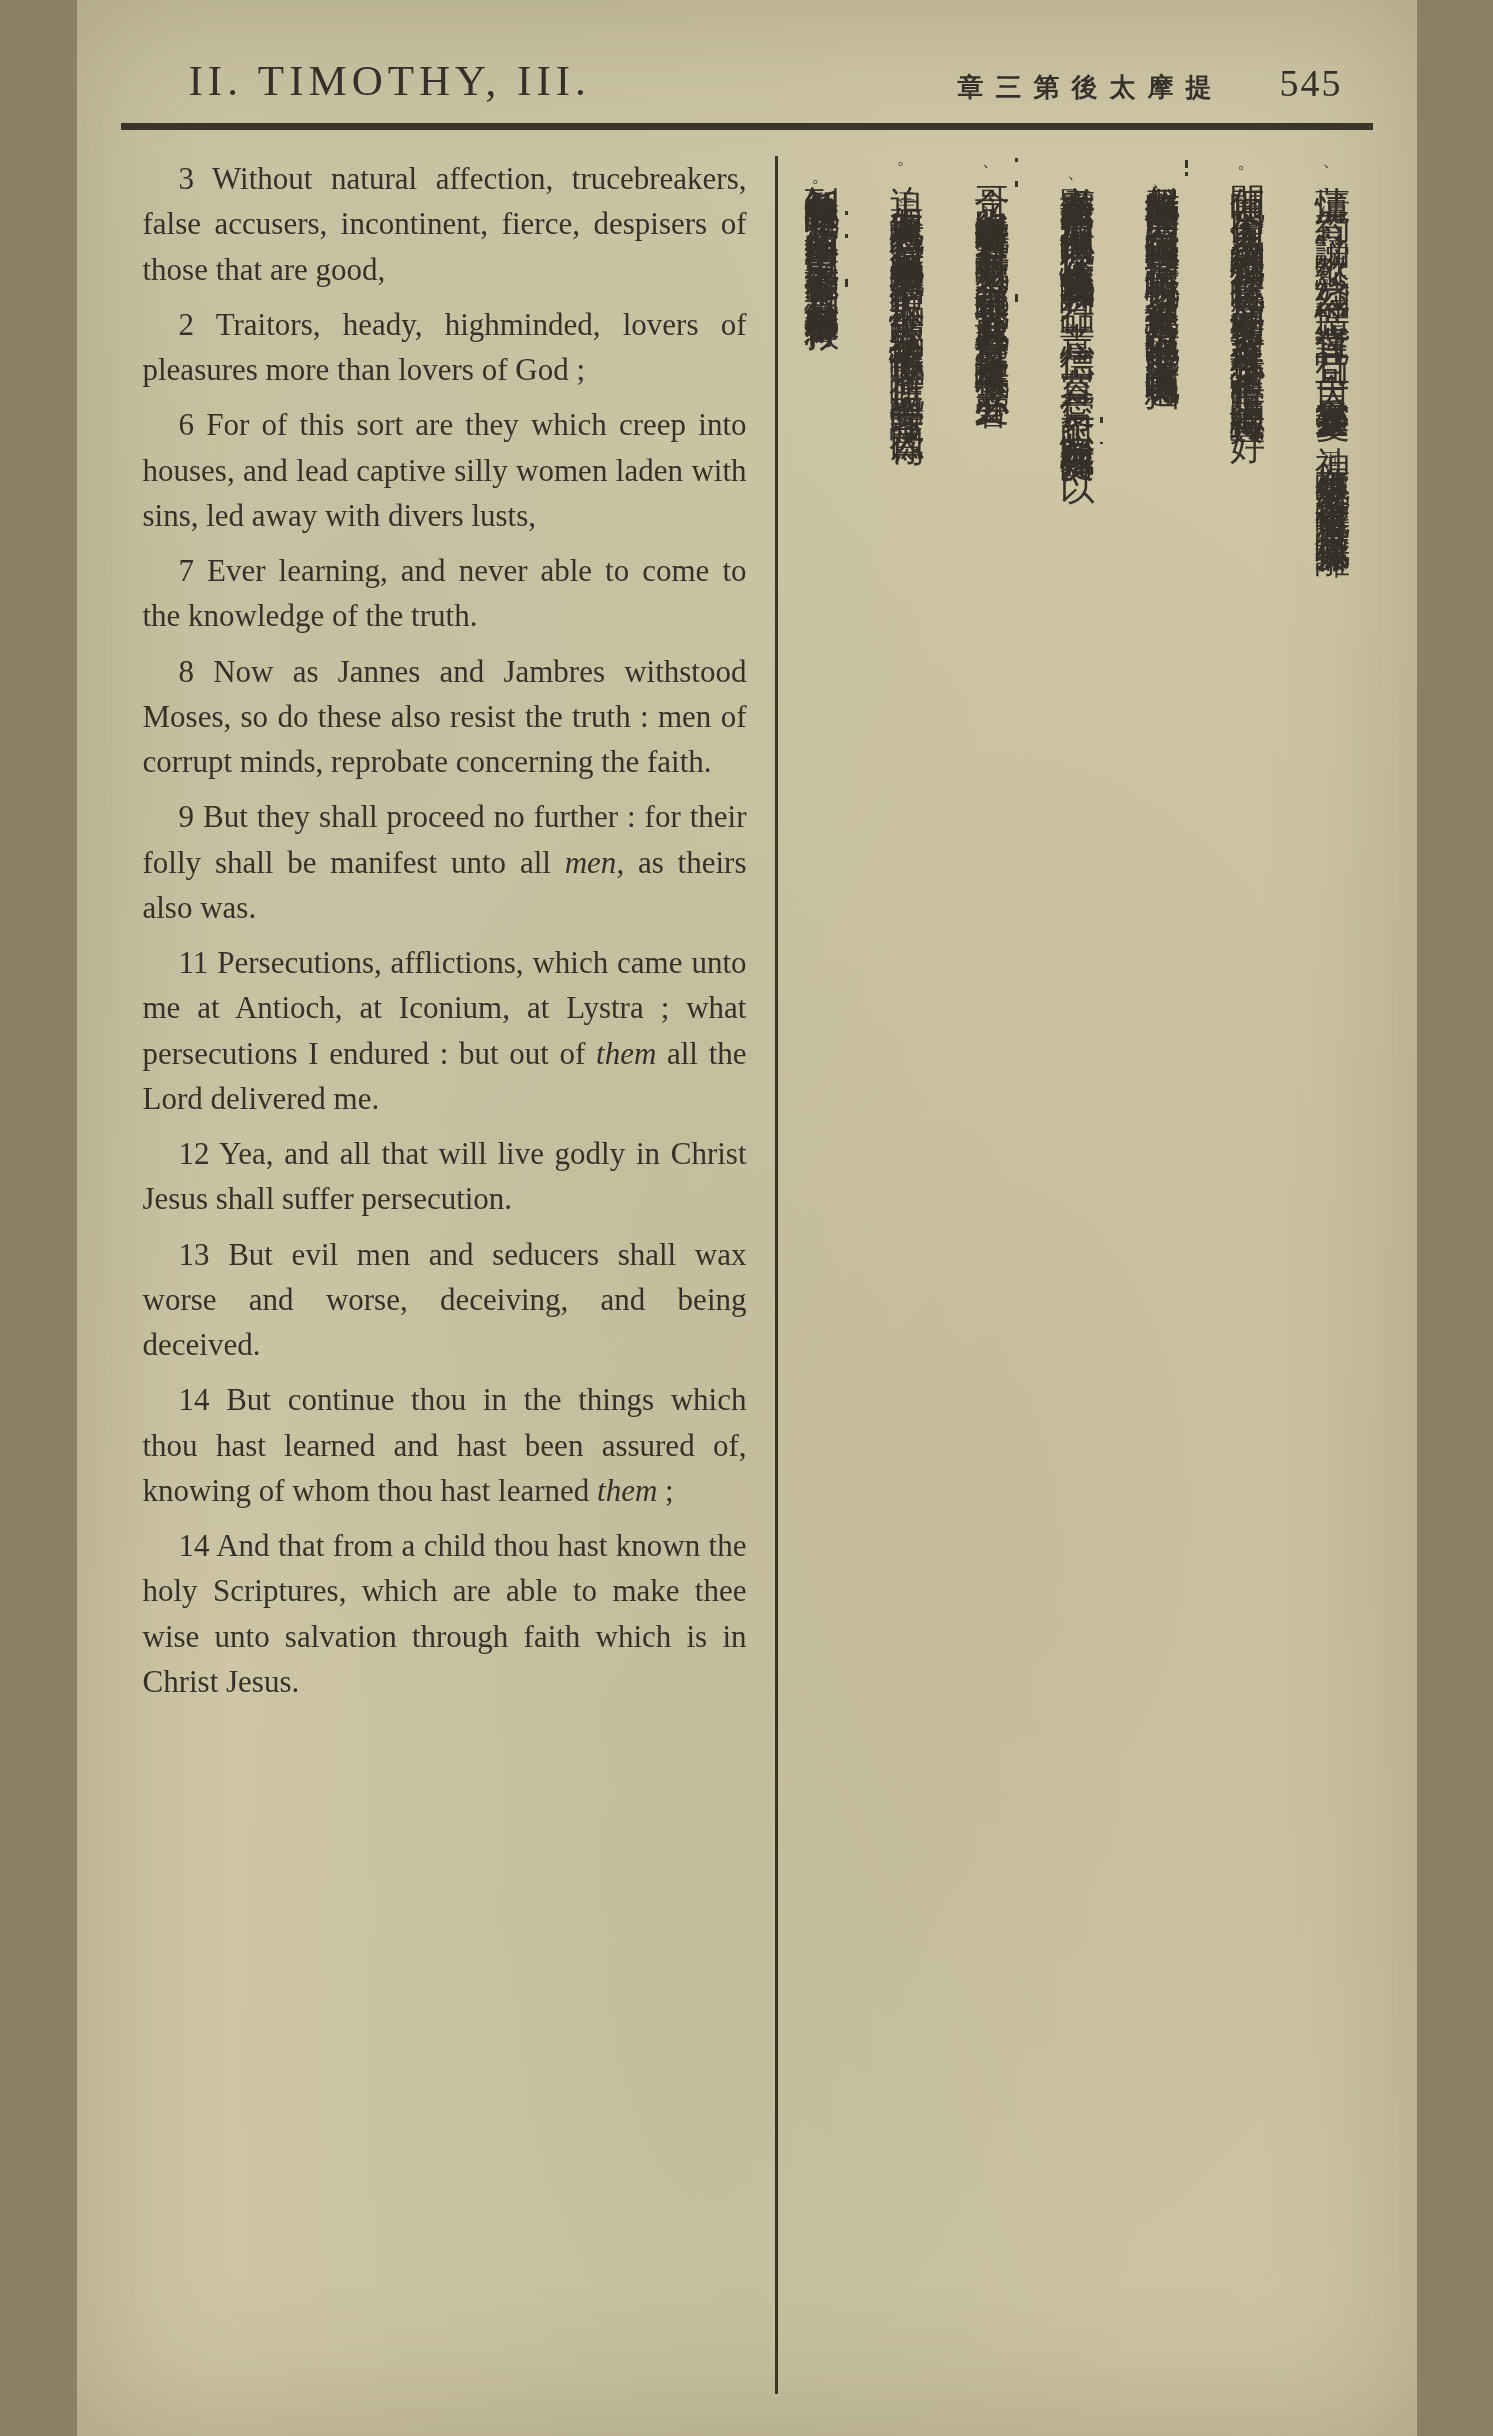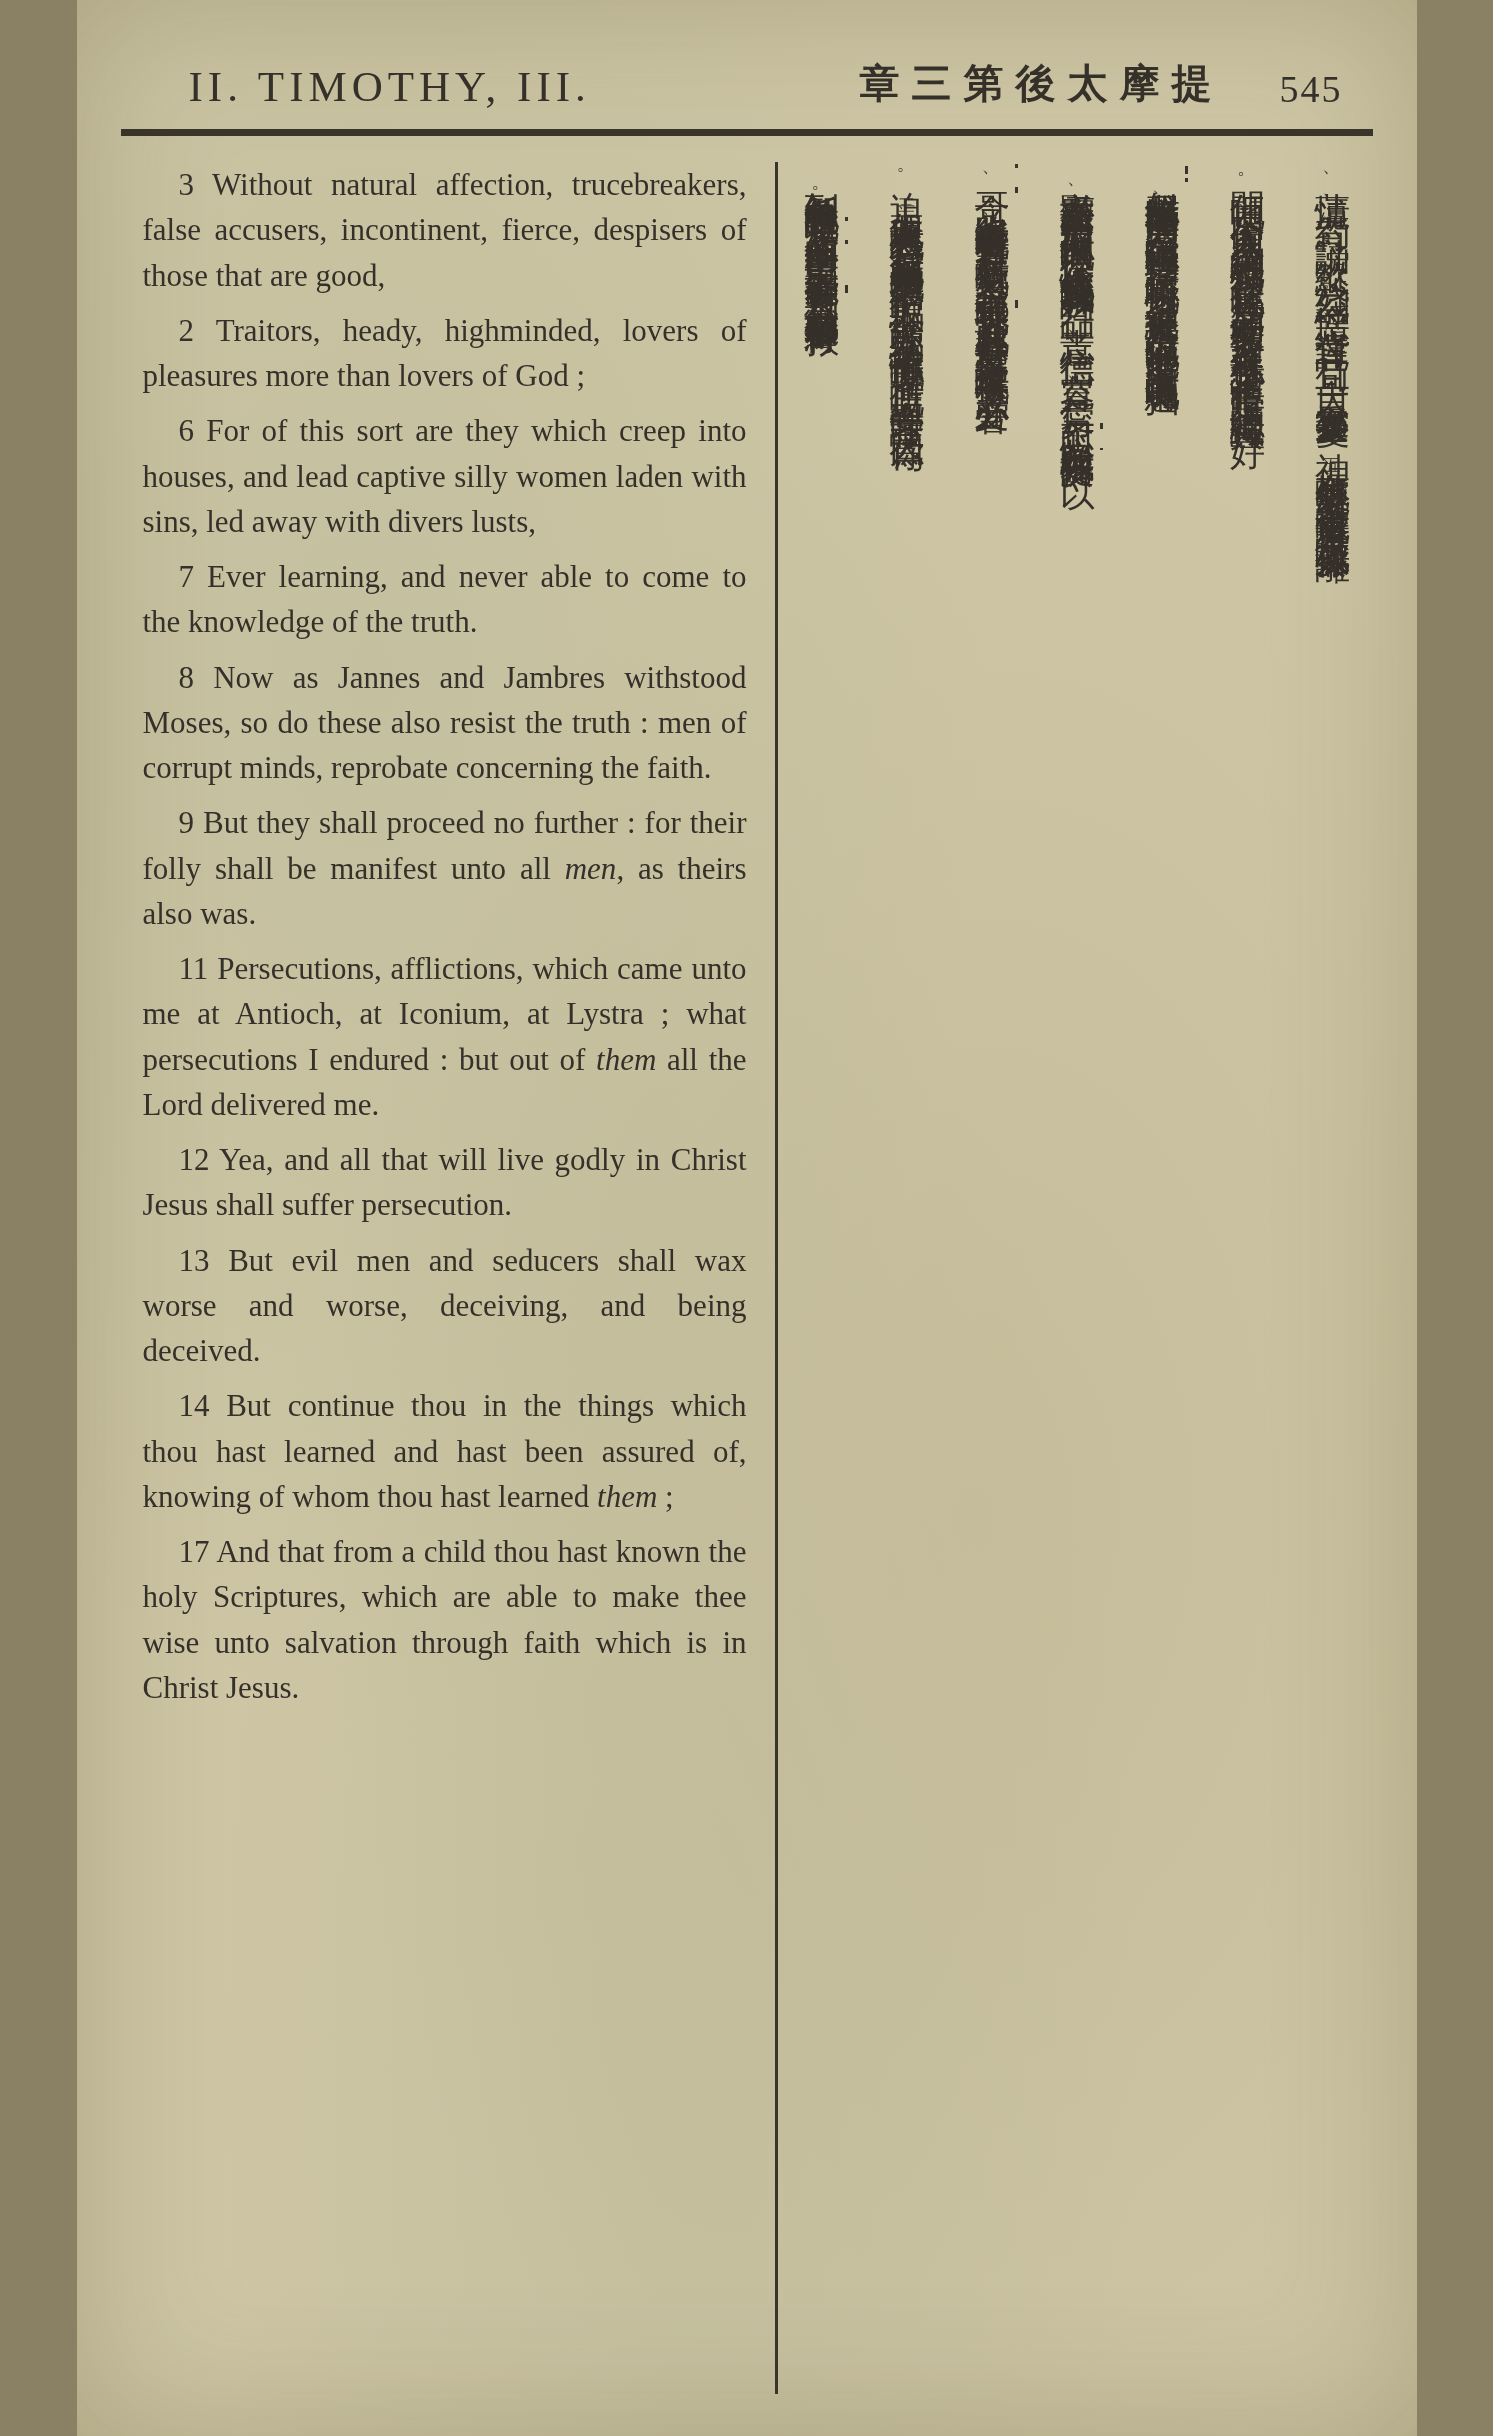--- a/index.html
+++ b/index.html
@@ -34,21 +34,21 @@
     letter-spacing: 5px;
     font-weight: normal;
   }
   .header-right {
     display: flex;
     align-items: flex-end;
     gap: 56px;
   }
   .zh-title {
     font-family: "DejaVu Sans", sans-serif;
-    font-size: 40px;
+    font-size: 26px;
     letter-spacing: 12px;
     font-weight: bold;
   }
   .page-num {
     font-size: 38px;
     letter-spacing: 2px;
   }
   .header-rule {
     height: 7px;
     background: #3a352b;
@@ -135,21 +135,21 @@
       <p class="verse">3 Without natural affection, trucebreakers, false accusers, incontinent, fierce, despisers of those that are good,</p>
       <p class="verse">2 Traitors, heady, highminded, lovers of pleasures more than lovers of God ;</p>
       <p class="verse">6 For of this sort are they which creep into houses, and lead captive silly women laden with sins, led away with divers lusts,</p>
       <p class="verse">7 Ever learning, and never able to come to the knowledge of the truth.</p>
       <p class="verse">8 Now as Jannes and Jambres withstood Moses, so do these also resist the truth : men of corrupt minds, reprobate concerning the faith.</p>
       <p class="verse">9 But they shall proceed no further : for their folly shall be manifest unto all <i>men</i>, as theirs also was.</p>
       <p class="verse">11 Persecutions, afflictions, which came unto me at Antioch, at Iconium, at Lystra ; what persecutions I endured : but out of <i>them</i> all the Lord delivered me.</p>
       <p class="verse">12 Yea, and all that will live godly in Christ Jesus shall suffer persecution.</p>
       <p class="verse">13 But evil men and seducers shall wax worse and worse, deceiving, and being deceived.</p>
       <p class="verse">14 But continue thou in the things which thou hast learned and hast been assured of, knowing of whom thou hast learned <i>them</i> ;</p>
-      <p class="verse">17 And that from a child thou hast known the holy Scriptures, which are able to make thee wise unto salvation through faith which is in Christ Jesus.</p>
+      <p class="verse">14 And that from a child thou hast known the holy Scriptures, which are able to make thee wise unto salvation through faith which is in Christ Jesus.</p>
     </section>
 
     <div class="column-divider"></div>
 
     <section class="chinese">
       <div class="zcol">薄情<span class="punc">、</span>背約<span class="punc">、</span>訕謗<span class="punc">、</span>縱慾<span class="punc">、</span>殘刻<span class="punc">、</span>憎惡<span class="punc">。</span><span class="vn">四</span>違背付託<span class="punc">、</span>苟且<span class="punc">、</span>自大<span class="punc">、</span>愛宴樂多過愛　神<span class="punc">、</span><span class="vn">五</span>有敬虔嘅外貌<span class="punc">、</span>丟棄敬虔嘅實意<span class="punc">、</span>噉樣嘅人你要離</div>
       <div class="zcol">開佢哋<span class="punc">。</span><span class="vn">六</span>因偷偷入人家<span class="punc">、</span>網羅愚拙嘅婦女<span class="punc">、</span>就係屬呢等<span class="punc">、</span>個的婦女擔住罪多<span class="punc">、</span>俾各樣私慾引誘<span class="punc">。</span><span class="vn">七</span>佢常時學道<span class="punc">、</span>總唔識得真理<span class="punc">、</span><span class="vn">八</span>好</div>
       <div class="zcol">似<span class="pn">雅尼</span><span class="pn">佯比</span>阻擋<span class="pn">摩西</span>個的人<span class="punc">、</span>亦係噉樣阻擋真理<span class="punc">、</span>係壞曉心術嘅人<span class="punc">、</span>被棄絕於真理<span class="punc">。</span><span class="vn">九</span>但佢哋必不能進益<span class="punc">、</span>因爲佢哋嘅愚拙<span class="punc">、</span></div>
       <div class="zcol">必顯露在衆人面前<span class="punc">、</span>好似個兩個人嘅一樣<span class="punc">。</span><span class="vn">十</span>惟係你也曾效法我嘅教訓<span class="punc">、</span>品行<span class="punc">、</span>志意<span class="punc">、</span>信德<span class="punc">、</span>寬容<span class="punc">、</span>仁愛<span class="punc">、</span>忍耐<span class="punc">。</span><span class="vn">十一</span>與及我在<span class="pn">安提阿</span><span class="punc">、</span><span class="pn">以</span></div>
       <div class="zcol"><span class="pn">哥念</span><span class="punc">、</span><span class="pn">路士得</span>所遇着嘅窘迫苦難<span class="punc">、</span>我所受嘅窘迫<span class="punc">、</span>主都從中救曉我<span class="punc">。</span><span class="vn">十二</span>而且凡在<span class="pn">基督耶穌</span>處<span class="punc">、</span>立意拔敬虔嚟行嘅<span class="punc">、</span>亦必受窘</div>

